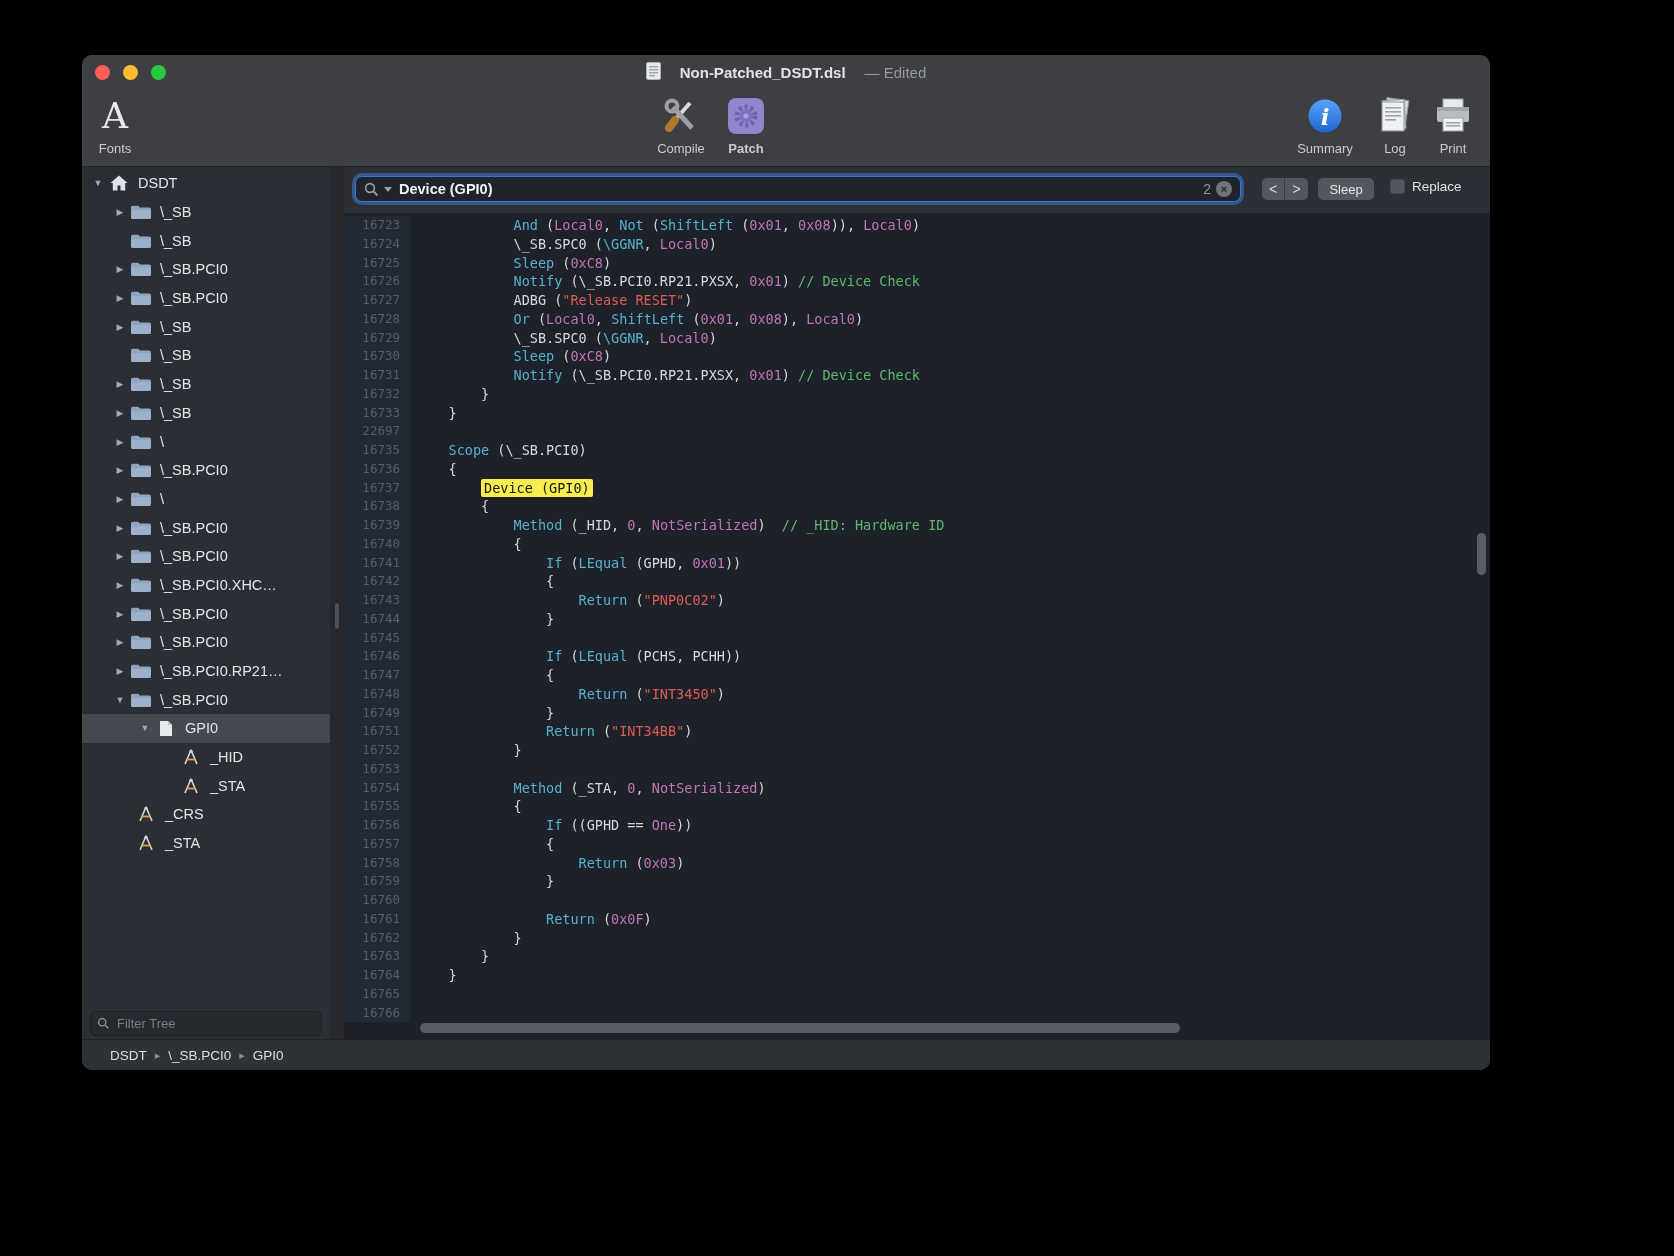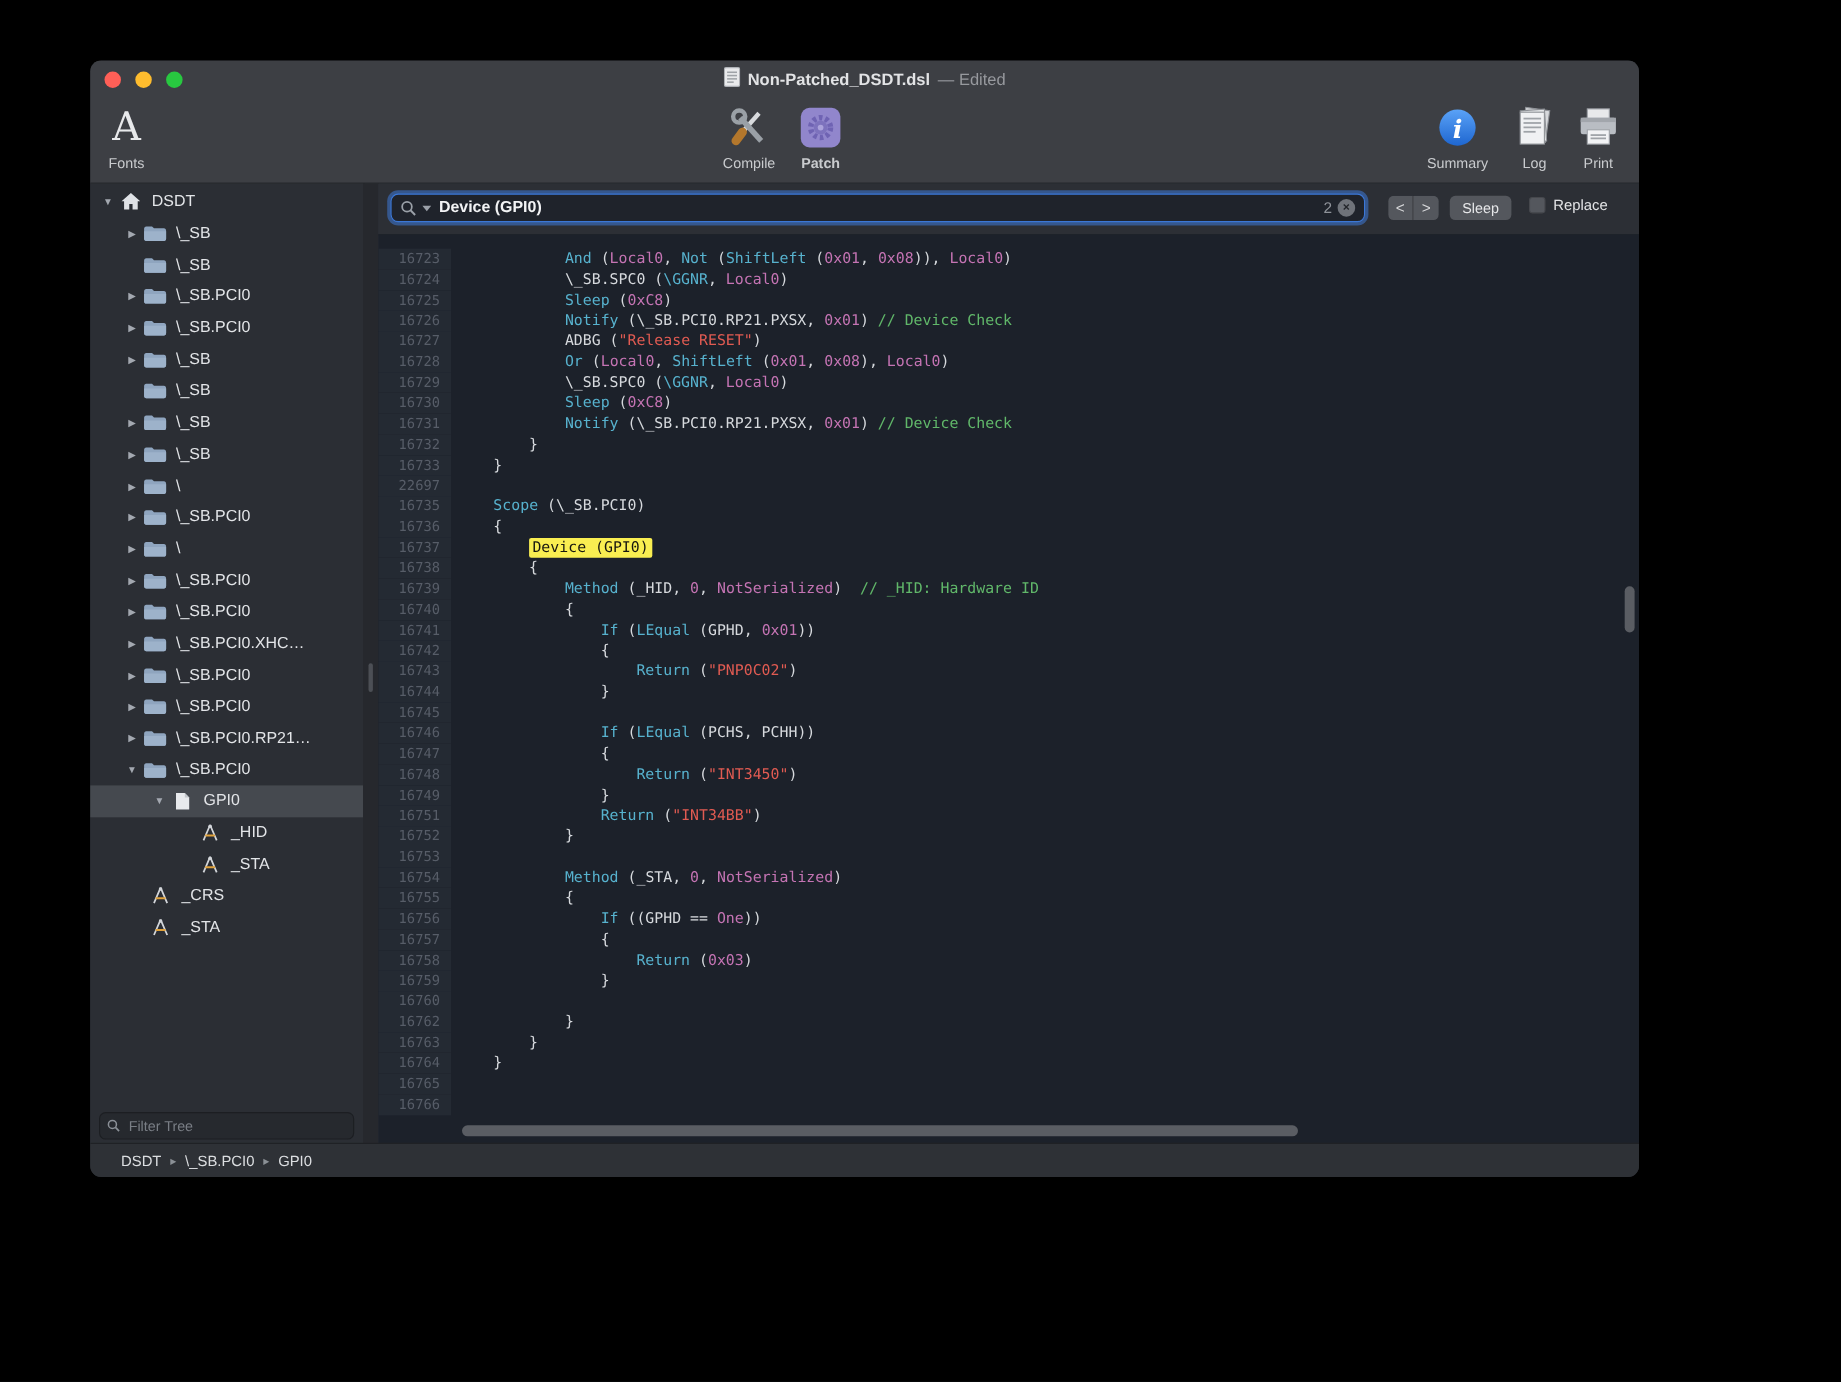--- a/index.html
+++ b/index.html
@@ -10,21 +10,21 @@
           border-radius:10px;background:#2c2f35;overflow:hidden;
           box-shadow:0 25px 70px rgba(0,0,0,.7);}
 
   
   .titlebar{position:absolute;left:0;top:0;right:0;height:35px;background:#3d3f44;}
   .tl{position:absolute;top:10px;width:15px;height:15px;border-radius:50%;}
   .tl.red{left:13px;background:var(--traffic-red,#ff5f57);}
   .tl.yellow{left:41px;background:var(--traffic-yellow,#febc2e);}
   .tl.green{left:69px;background:var(--traffic-green,#28c840);}
   .title-wrap{position:absolute;left:200px;right:200px;top:0;height:35px;
-              display:flex;align-items:center;justify-content:center;gap:7px;}
+              display:flex;align-items:center;justify-content:center;gap:19px;}
   .title-main{font-size:15px;color:#e2e3e5;font-weight:bold;}
   .title-suffix{font-size:15px;color:#97999e;}
 
   .toolbar{position:absolute;left:0;top:35px;right:0;height:76px;background:#3d3f44;
            border-bottom:1px solid #222428;}
   .tb-item{position:absolute;top:2px;display:flex;flex-direction:column;align-items:center;cursor:default;}
   .tb-icon{height:48px;display:flex;align-items:center;justify-content:center;}
   .tb-label{font-size:13px;color:#c9cbce;margin-top:1px;}
   .fonts-glyph{font-family:"DejaVu Serif",serif;font-size:36px;color:#e8e9eb;line-height:44px;}
 
@@ -67,21 +67,21 @@
            line-height:20px;padding:0;cursor:default;}
   .nav-btn:first-child{border-right:1px solid #3c3e42;}
   .done-btn{position:absolute;left:974px;top:11px;width:56px;height:22px;background:#54575d;
             border:none;border-radius:5px;color:#e6e7e9;font-size:13px;cursor:default;}
   .replace-wrap{position:absolute;left:1046px;top:12px;display:flex;align-items:center;gap:7px;}
   .checkbox{width:15px;height:15px;border-radius:3px;background:#54575d;border:1px solid #46484d;box-sizing:border-box;}
   .replace-label{font-size:13.5px;color:#e2e3e5;}
 
   
   .editor{position:absolute;left:0;right:0;top:46px;bottom:0;background:var(--editor-bg,#1c212a);
-          overflow:hidden;padding-top:13px;}
+          overflow:hidden;padding-top:3px;}
   .code-row{display:flex;height:18.75px;line-height:18.75px;
             font-family:"DejaVu Sans Mono",monospace;font-size:13.5px;}
   .lnum{width:56px;flex:0 0 56px;text-align:right;padding-right:10px;
         color:var(--line-number,#575d68);font-size:12.5px;background:#242a33;}
   .lcode{white-space:pre;padding-left:6px;}
   .tp{color:var(--plain,#d6d9dd);}
   .tk{color:var(--keyword,#57b2ce);}
   .tm{color:var(--constant,#c574b4);}
   .ts{color:var(--string,#e15b52);}
   .tc{color:var(--comment,#61b86a);}
@@ -615,20 +615,24 @@
           </div>
           <div class="code-row">
             <span class="lnum">16759</span>
             <span class="lcode"><span class="tp">                }</span></span>
           </div>
           <div class="code-row">
             <span class="lnum">16760</span>
             <span class="lcode"></span>
           </div>
           <div class="code-row">
+            <span class="lnum">16761</span>
+            <span class="lcode"><span class="tp">                </span><span class="tk">Return</span><span class="tp"> (</span><span class="tm">0x0F</span><span class="tp">)</span></span>
+          </div>
+          <div class="code-row">
             <span class="lnum">16762</span>
             <span class="lcode"><span class="tp">            }</span></span>
           </div>
           <div class="code-row">
             <span class="lnum">16763</span>
             <span class="lcode"><span class="tp">        }</span></span>
           </div>
           <div class="code-row">
             <span class="lnum">16764</span>
             <span class="lcode"><span class="tp">    }</span></span>

